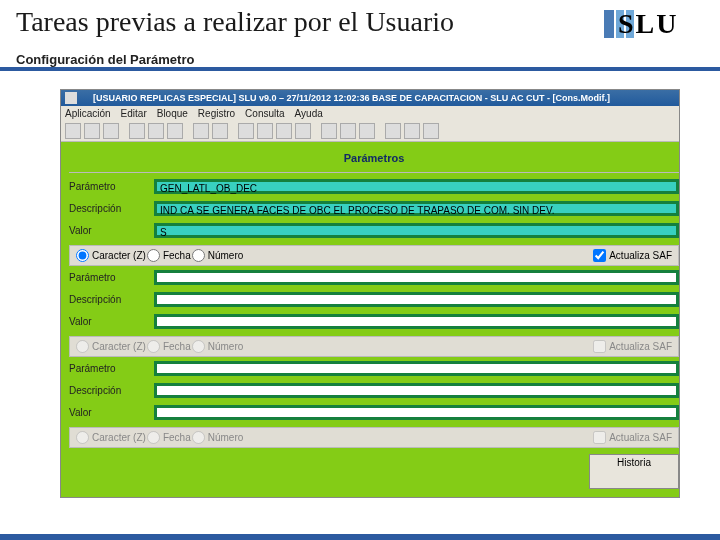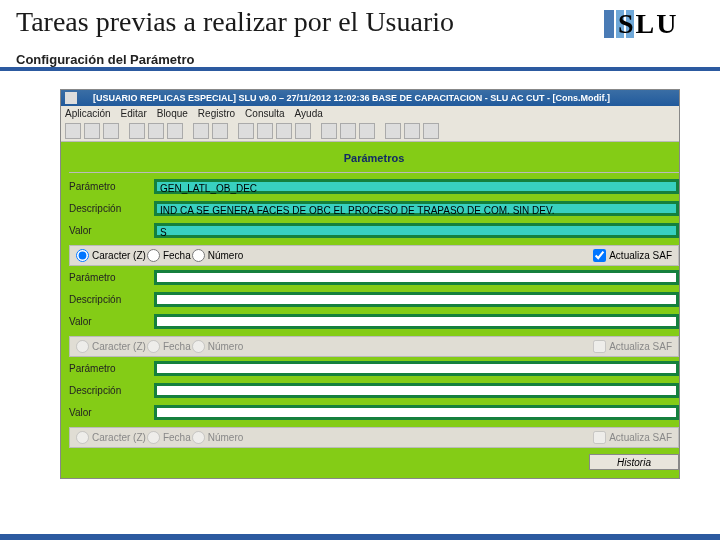--- a/index.html
+++ b/index.html
@@ -31,21 +31,21 @@
   .row { display:flex; align-items:center; margin-bottom:7px;gap:15px; }
   .lbl { width:70px; font-size:10px; color:#222; }
   .field { flex:1; height:15px; background:#fff; border:3px solid #15803d; padding:1px 3px; font-size:10px; color:#222; }
   .field.active { background:#38d0c0; color:#000; }
   .radio-row { display:flex; align-items:center; gap:1px; padding:3px 6px; border:1px solid #bbb; background:#e0ddd4; font-size:10px; }
   .radio-row.disabled { color:#888; }
   .radio-row label { display:flex; align-items:center; gap:3px; }
   .radio-row input { margin:0; }
   .chk-wrap { margin-left:auto; display:flex; align-items:center; gap:3px; }
   .history-row { display:flex; justify-content:flex-end; margin-top:6px; }
-  .history-btn { width:90px; height:16px; background:#e8e5dc; border:1px solid #888; font-size:10px; text-align:center; line-height:16px;font-style:italic; }
+  .history-btn { width:90px; height:35px; background:#e8e5dc; border:1px solid #888; font-size:10px; text-align:center; line-height:16px; }
   .footer-bar { position:absolute; left:0; right:0; bottom:0; height:6px; background:#2c5aa0; }
 </style>
 </head>
 <body>
 
 <div class="slide-header">
   <div class="titles">
     <div class="slide-title">Tareas previas a realizar por el Usuario</div>
     <div class="slide-sub">Configuración del Parámetro</div>
   </div>

